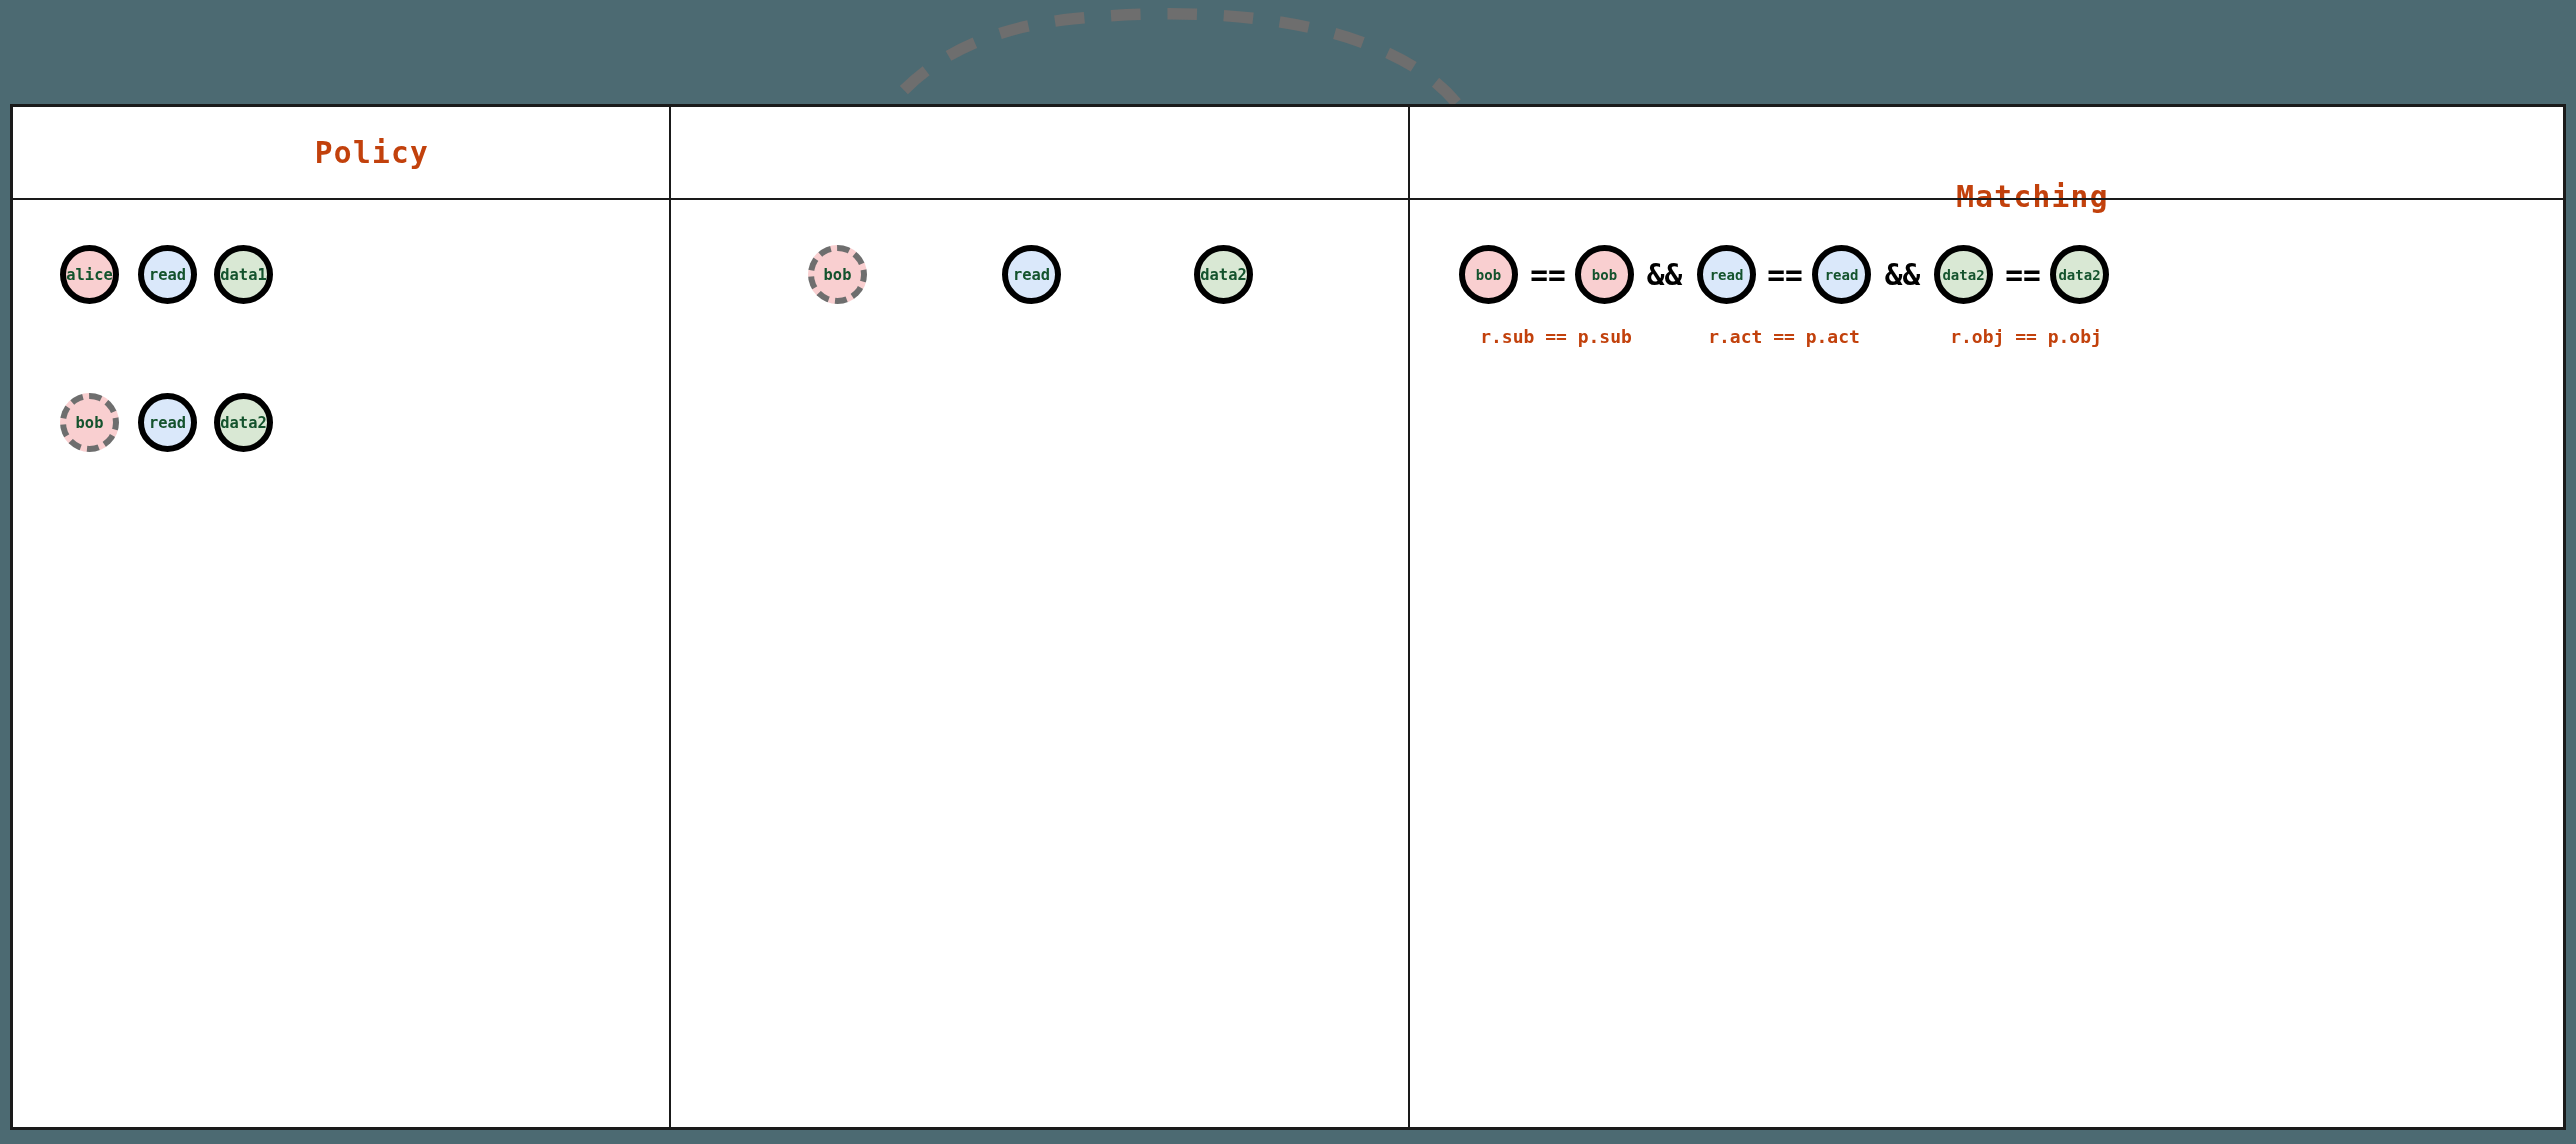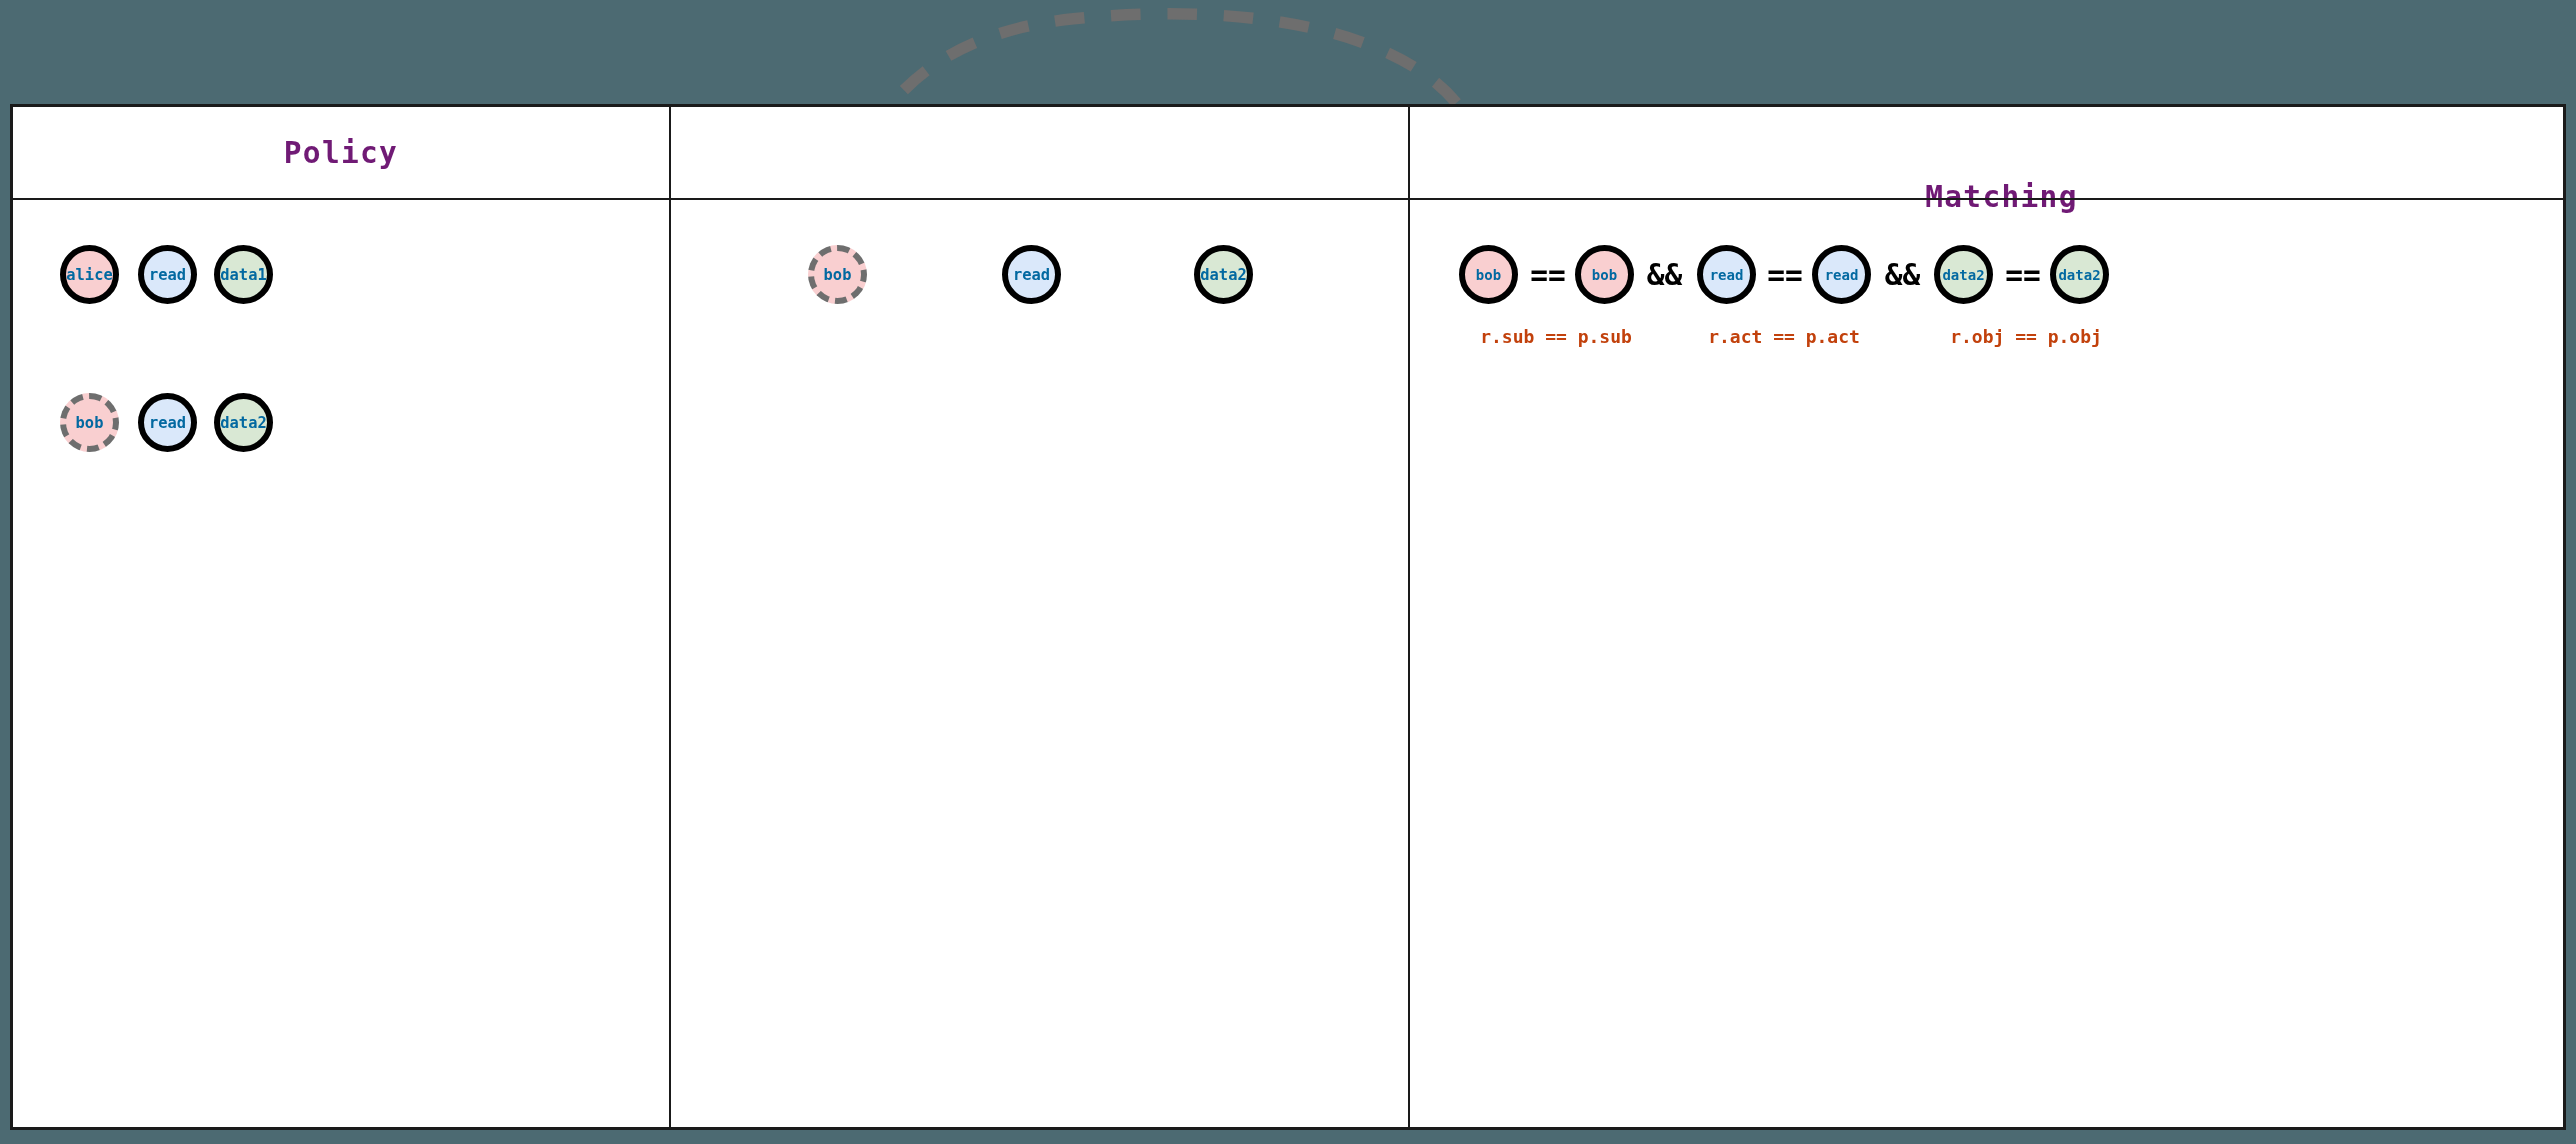--- a/index.html
+++ b/index.html
@@ -23,36 +23,36 @@
   }
   .vdiv{
     position:absolute;top:0;width:0;height:100%;border-left:2.7px solid #1a1a1a;
   }
   .vdiv.v1{left:656px;}
   .vdiv.v2{left:1395px;}
 
   .col-header{
     position:absolute;top:0;height:91px;
     display:flex;align-items:center;justify-content:center;
-    font-size:29.5px;font-weight:700;color:#701a75;letter-spacing:1.3px;
+    font-size:29.5px;font-weight:700;color:#c2410c;letter-spacing:1.3px;padding-left:31px;
   }
   .col-header.h-policy{left:0;width:656px;}
   .col-header.h-request{left:659px;width:737px;}
   .col-header.h-matching{left:1398px;width:1181px;margin-top:44px;}
 
   
   .node{
     position:absolute;
     display:flex;align-items:center;justify-content:center;
     box-sizing:border-box;border-radius:50%;
     font-size:0;
   }
   .node .lbl{
     font-family:"DejaVu Sans Mono","Liberation Mono",monospace;
-    font-weight:700;color:#0369a1;white-space:nowrap;
+    font-weight:700;color:#14532d;white-space:nowrap;
   }
   .node.solid{border:6px solid #000000;}
   .node.dashed{border:6px dashed #6e6e6e;}
 
   .n-pink{background:#F9CFD0;}
   .n-blue{background:#DAE8FA;}
   .n-green{background:#D9E8D4;}
 
   
   .op{

